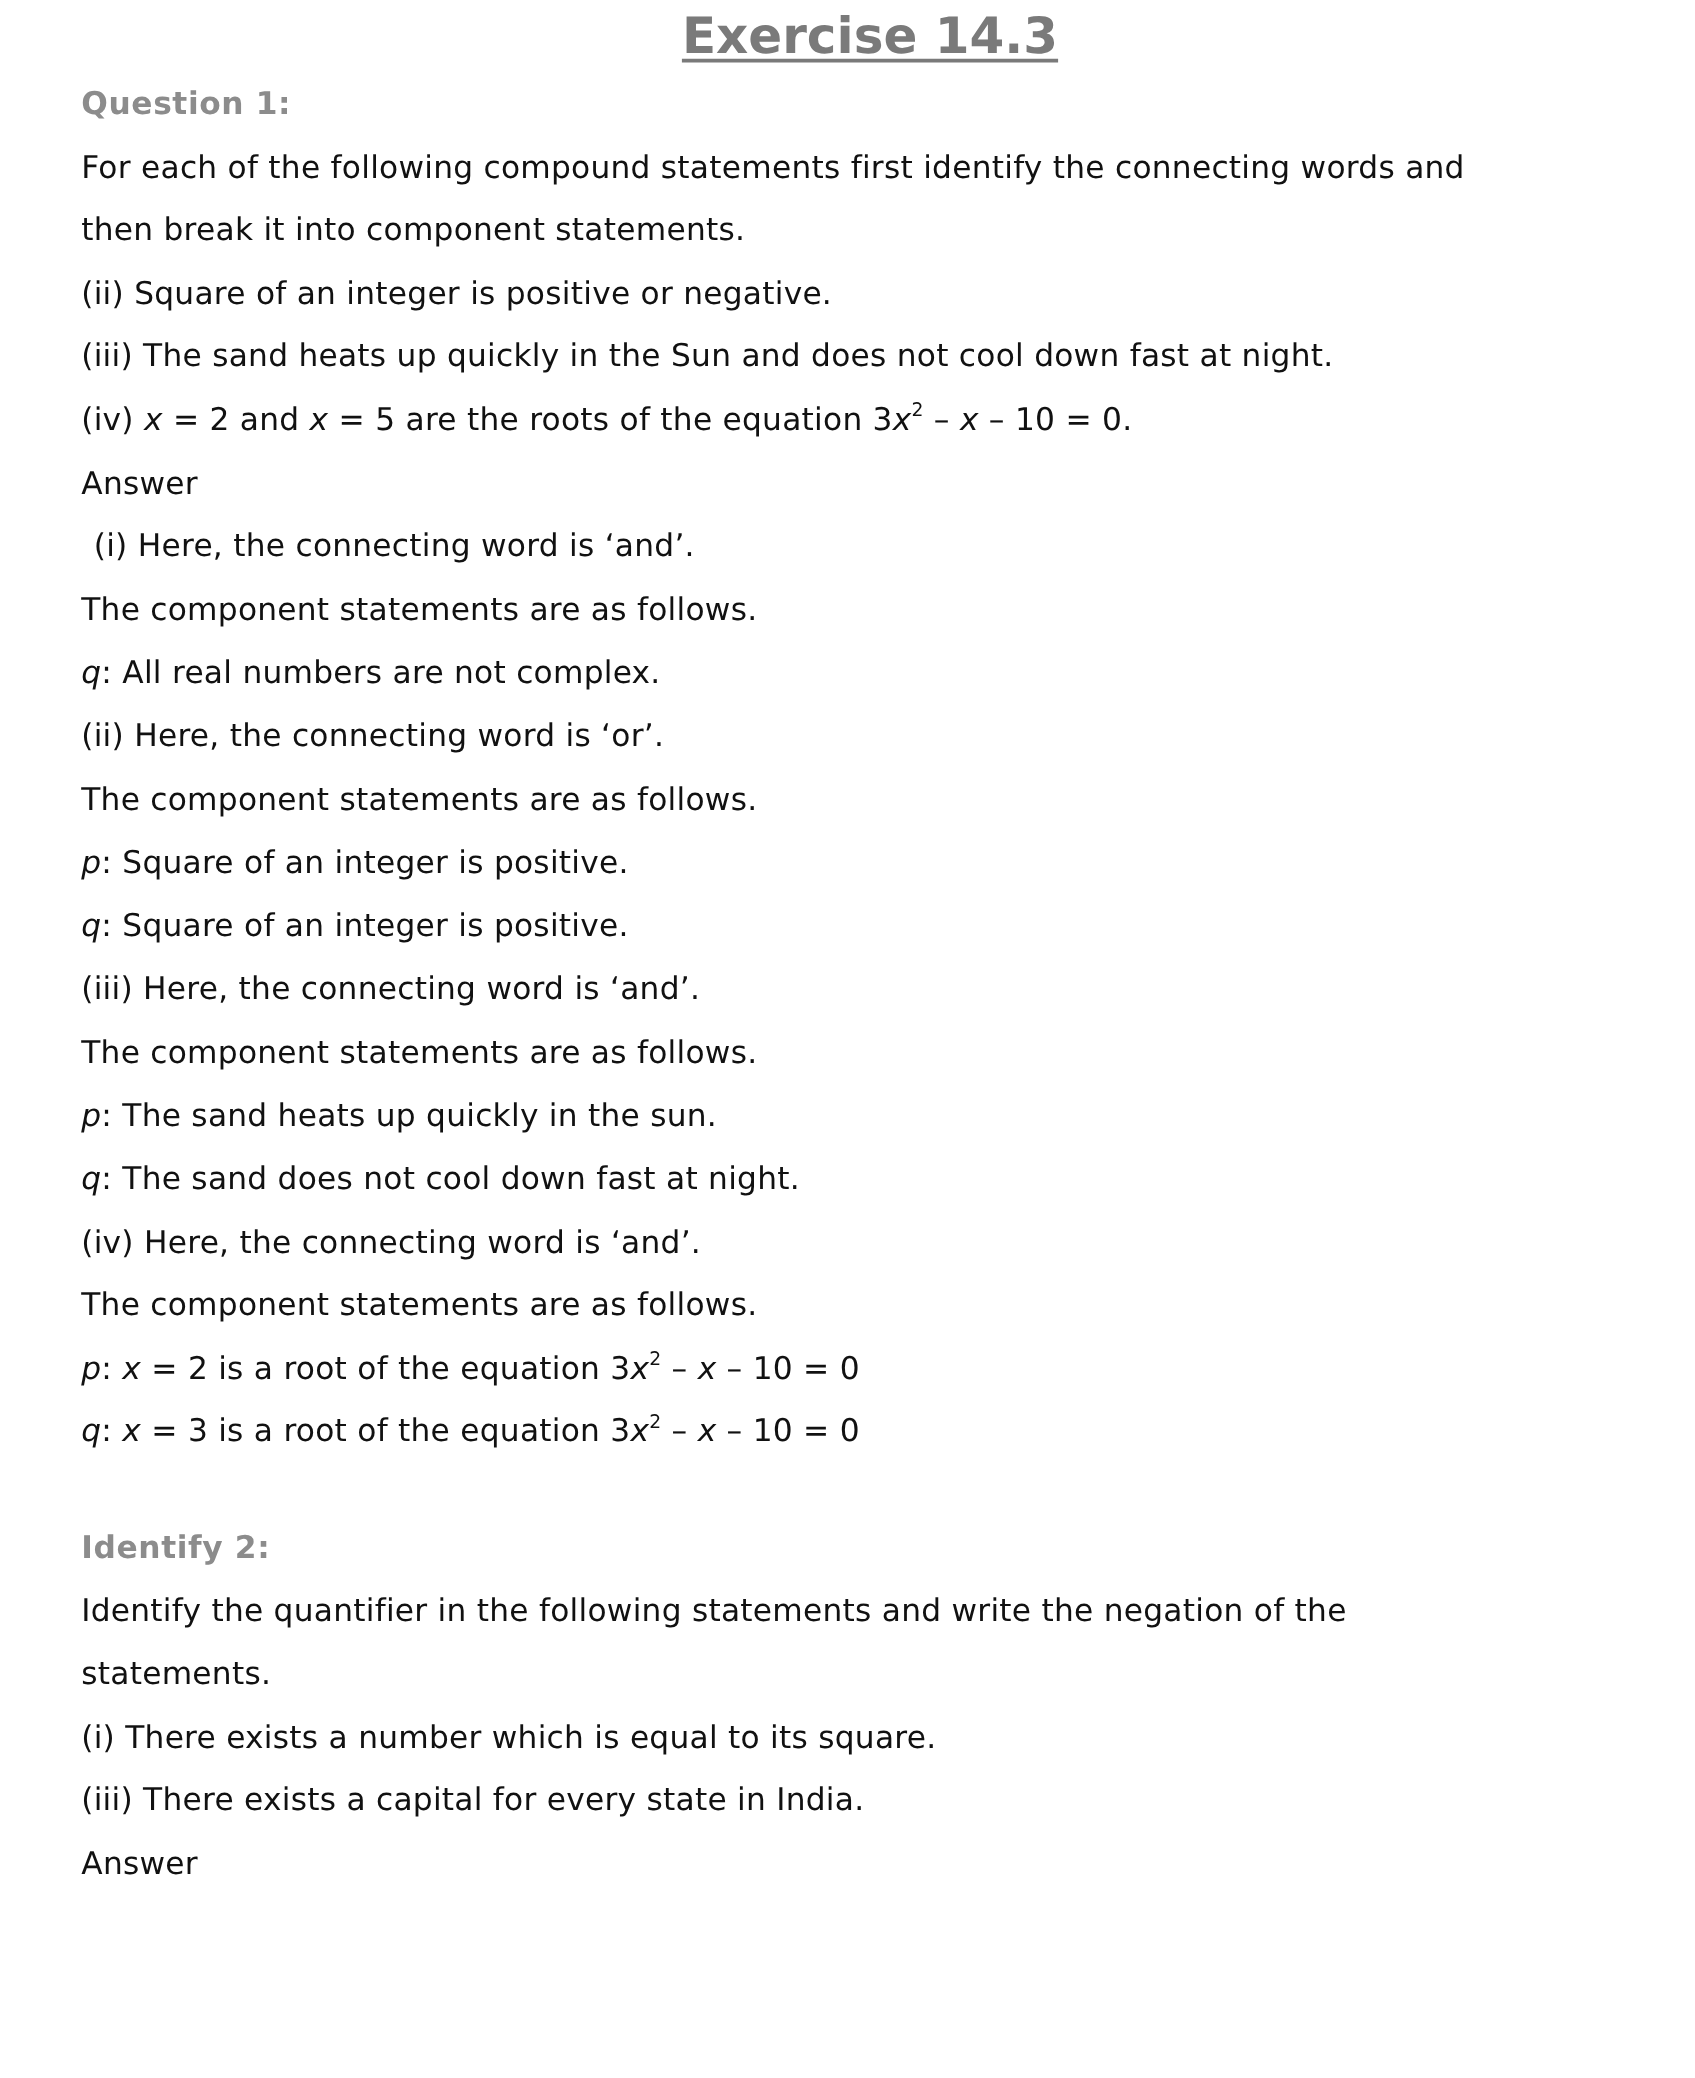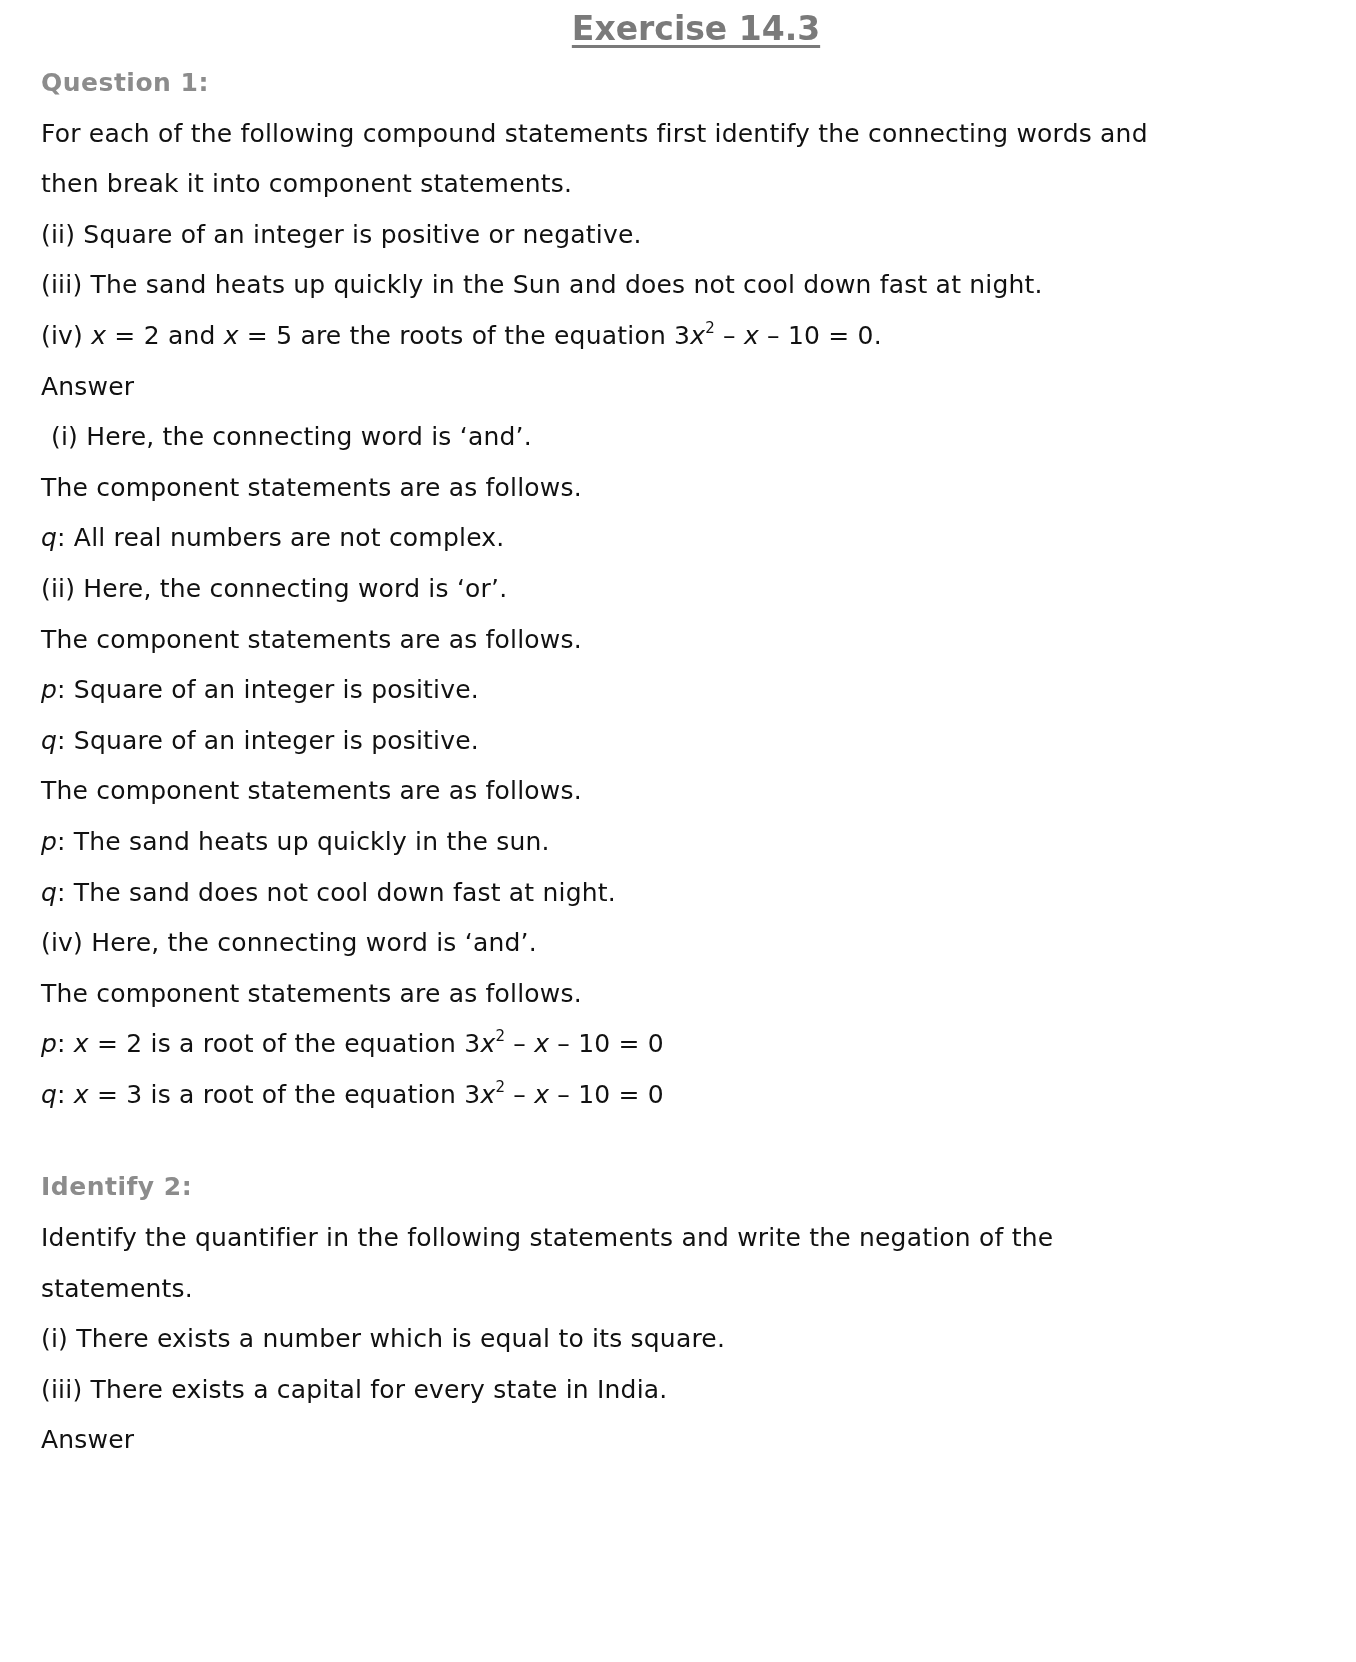--- a/index.html
+++ b/index.html
@@ -17,36 +17,37 @@
     }
     .page {
       position: absolute;
       left: 41px;
       top: 0;
       width: 1290px;
     }
     .title {
       text-align: center;
       font-weight: bold;
-      font-size: 33px;
+      font-size: 40px;
       color: #7a7a7a;
       text-decoration: underline;
       text-underline-offset: 5px;
       text-decoration-thickness: 3px;
       height: 58px;
       line-height: 58px;
       margin: 0;
       padding-left: 20px;
     }
     .line {
       font-size: 25px;
       height: 50.6px;
       line-height: 50.6px;
       white-space: nowrap;
       letter-spacing: 0.2px;
+      margin-left: 24px;
     }
     .heading {
       font-weight: bold;
       color: #8c8c8c;
       letter-spacing: 0.5px;
     }
     .indent1 { padding-left: 10px; }
     .gap { height: 42px; }
     .var { font-style: italic; }
     sup { font-size: 15px; line-height: 0; position: relative; top: -2px; vertical-align: super; }
@@ -69,20 +70,21 @@
 
   <div class="line indent1">(i) Here, the connecting word is ‘and’.</div>
   <div class="line">The component statements are as follows.</div>
   <div class="line"><span class="var">q</span><span>: All real numbers are not complex.</span></div>
 
   <div class="line">(ii) Here, the connecting word is ‘or’.</div>
   <div class="line">The component statements are as follows.</div>
   <div class="line"><span class="var">p</span><span>: Square of an integer is positive.</span></div>
   <div class="line"><span class="var">q</span><span>: Square of an integer is positive.</span></div>
 
+  <div class="line">(iii) Here, the connecting word is ‘and’.</div>
   <div class="line">The component statements are as follows.</div>
   <div class="line"><span class="var">p</span><span>: The sand heats up quickly in the sun.</span></div>
   <div class="line"><span class="var">q</span><span>: The sand does not cool down fast at night.</span></div>
 
   <div class="line">(iv) Here, the connecting word is ‘and’.</div>
   <div class="line">The component statements are as follows.</div>
   <div class="line"><span class="var">p</span><span>: </span><span class="var">x</span><span> = 2 is a root of the equation 3</span><span class="var">x</span><sup>2</sup><span> – </span><span class="var">x</span><span> – 10 = 0</span></div>
   <div class="line"><span class="var">q</span><span>: </span><span class="var">x</span><span> = 3 is a root of the equation 3</span><span class="var">x</span><sup>2</sup><span> – </span><span class="var">x</span><span> – 10 = 0</span></div>
 
   <div class="gap"></div>

